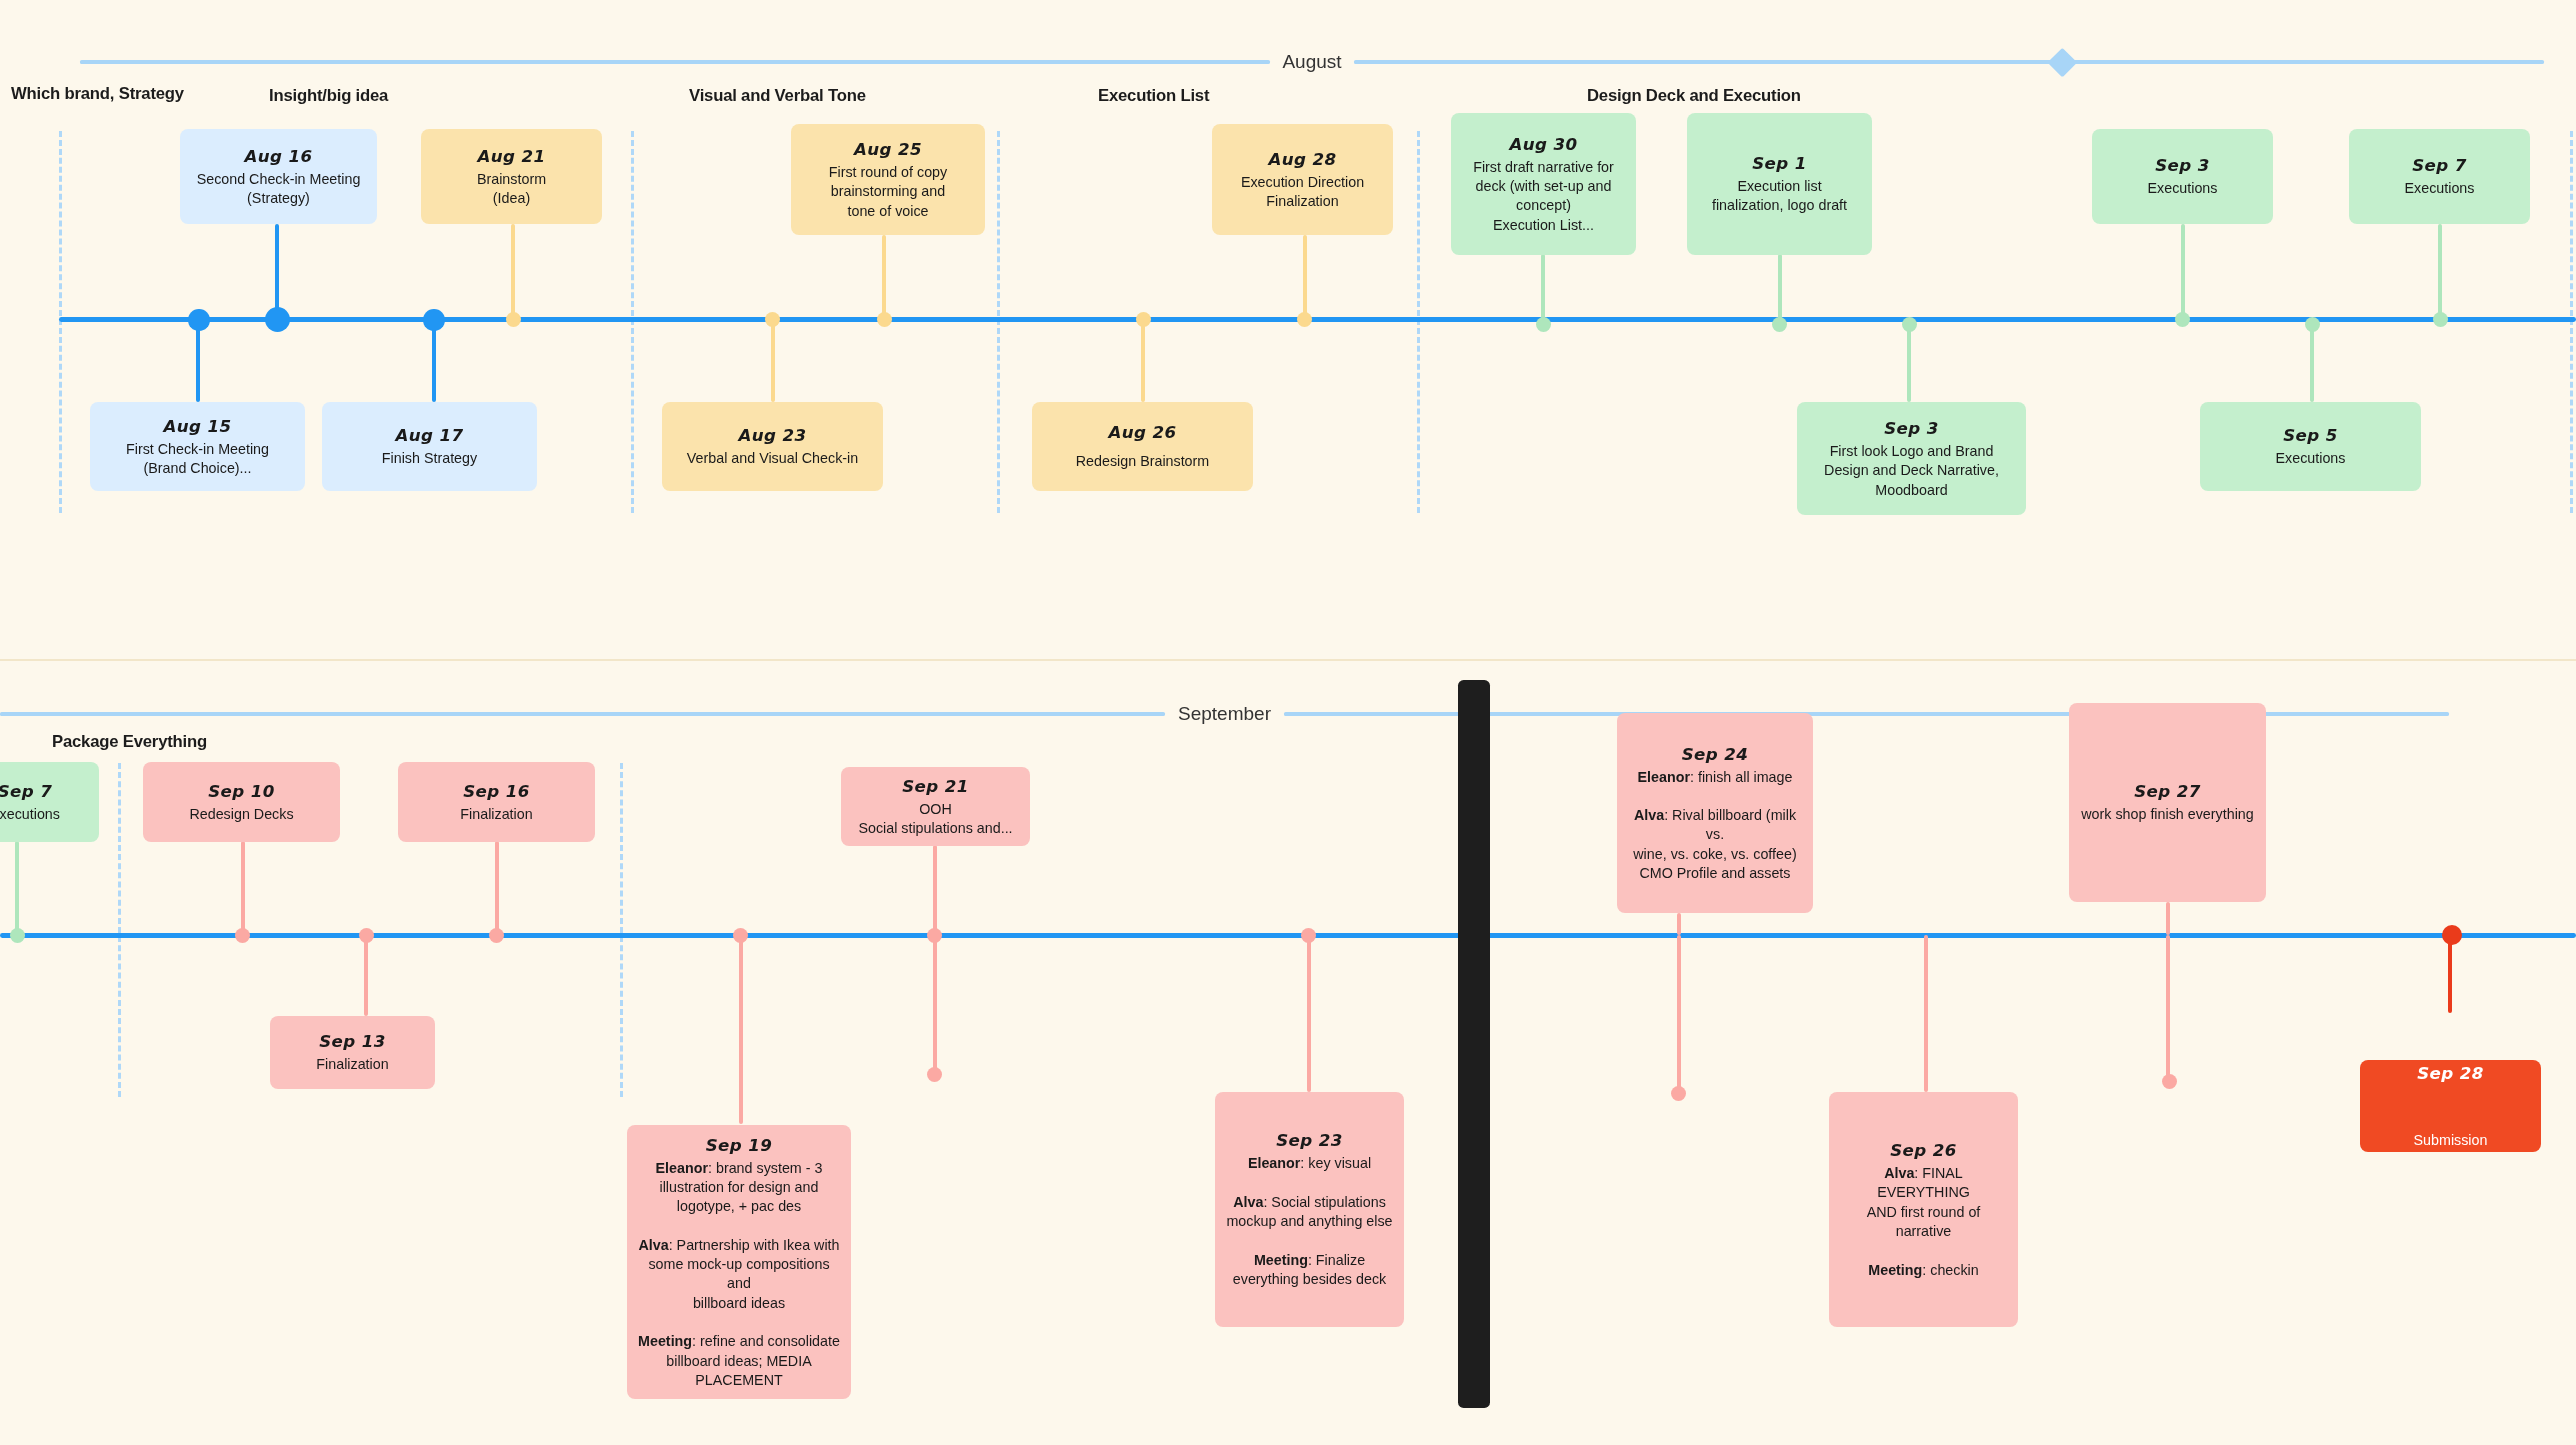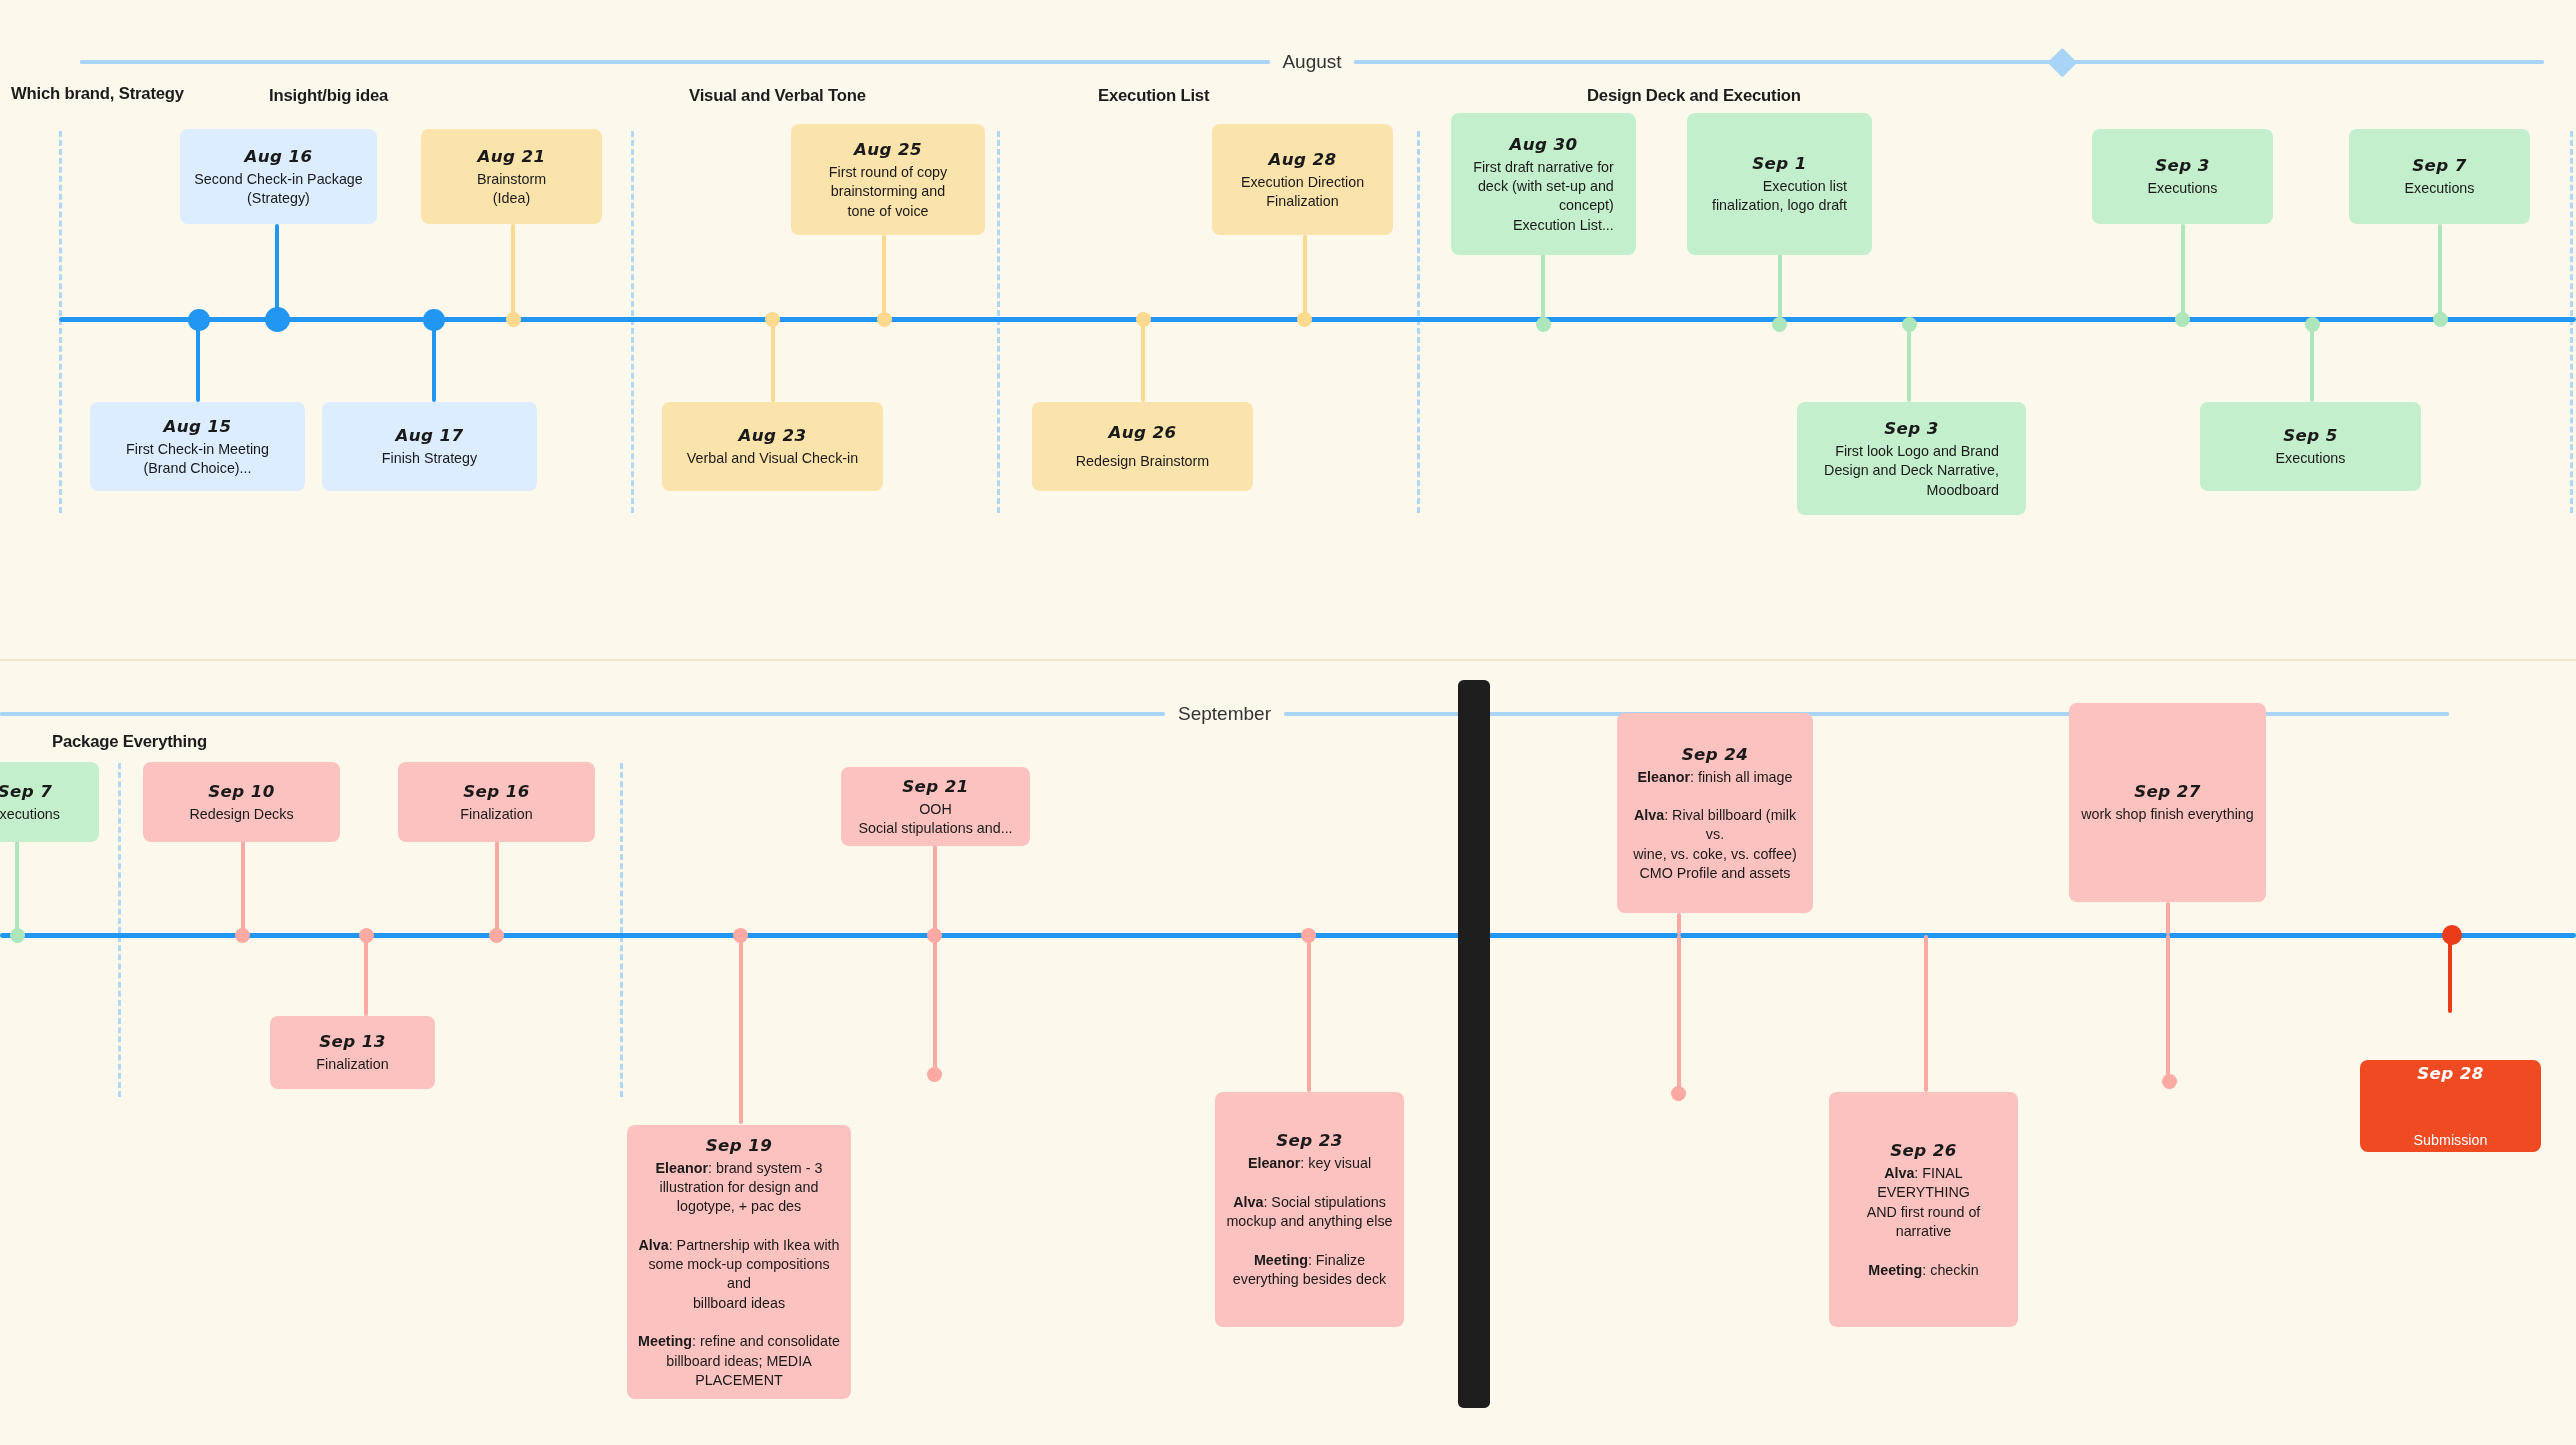--- a/index.html
+++ b/index.html
@@ -54,21 +54,21 @@
   .card .date {
     font-family:"DejaVu Sans", sans-serif;
     font-style:italic; font-weight:bold; font-size:16.7px;
     letter-spacing:0.4px; margin-bottom:2.4px; white-space:nowrap;
   }
   .card .body { font-size:14.3px; white-space:pre-line; }
   .card .body b { font-weight:bold; }
 
   .c-blue  { background:#DBEDFE; }
   .c-amber { background:#FBE3AC; }
-  .c-green { background:#C4EFCD;text-align:right; }
+  .c-green { background:#C4EFCD; }
   .c-pink  { background:#FBC2BF; }
   .c-red   { background:#F04A23; color:#ffffff; }
 
   
   .cursor-bar {
     position:absolute; background:#1E1E1E; border-radius:5.6px;
   }
 
   
   .section-sep { position:absolute; height:1.6px; background:#F2E6C9; left:0; right:0; }
@@ -125,21 +125,21 @@
   <div class="dot" style="left:1297px; top:312px; width:15px; height:15px; background:#FBD98E;"></div>
   <div class="dot" style="left:1536px; top:317px; width:15px; height:15px; background:#AEE6BC;"></div>
   <div class="dot" style="left:1772px; top:317px; width:15px; height:15px; background:#AEE6BC;"></div>
   <div class="dot" style="left:1902px; top:317px; width:15px; height:15px; background:#AEE6BC;"></div>
   <div class="dot" style="left:2175px; top:312px; width:15px; height:15px; background:#AEE6BC;"></div>
   <div class="dot" style="left:2305px; top:317px; width:15px; height:15px; background:#AEE6BC;"></div>
   <div class="dot" style="left:2433px; top:312px; width:15px; height:15px; background:#AEE6BC;"></div>
 
   <div class="card c-blue" style="left:180px; top:129px; width:197px; height:95px;">
     <div class="date">Aug 16</div>
-    <div class="body">Second Check-in Package
+    <div class="body">Second Check-in Meeting
 (Strategy)</div>
   </div>
   <div class="card c-amber" style="left:421px; top:129px; width:181px; height:95px;">
     <div class="date">Aug 21</div>
     <div class="body">Brainstorm
 (Idea)</div>
   </div>
   <div class="card c-amber" style="left:791px; top:124px; width:194px; height:111px;">
     <div class="date">Aug 25</div>
     <div class="body">First round of copy

